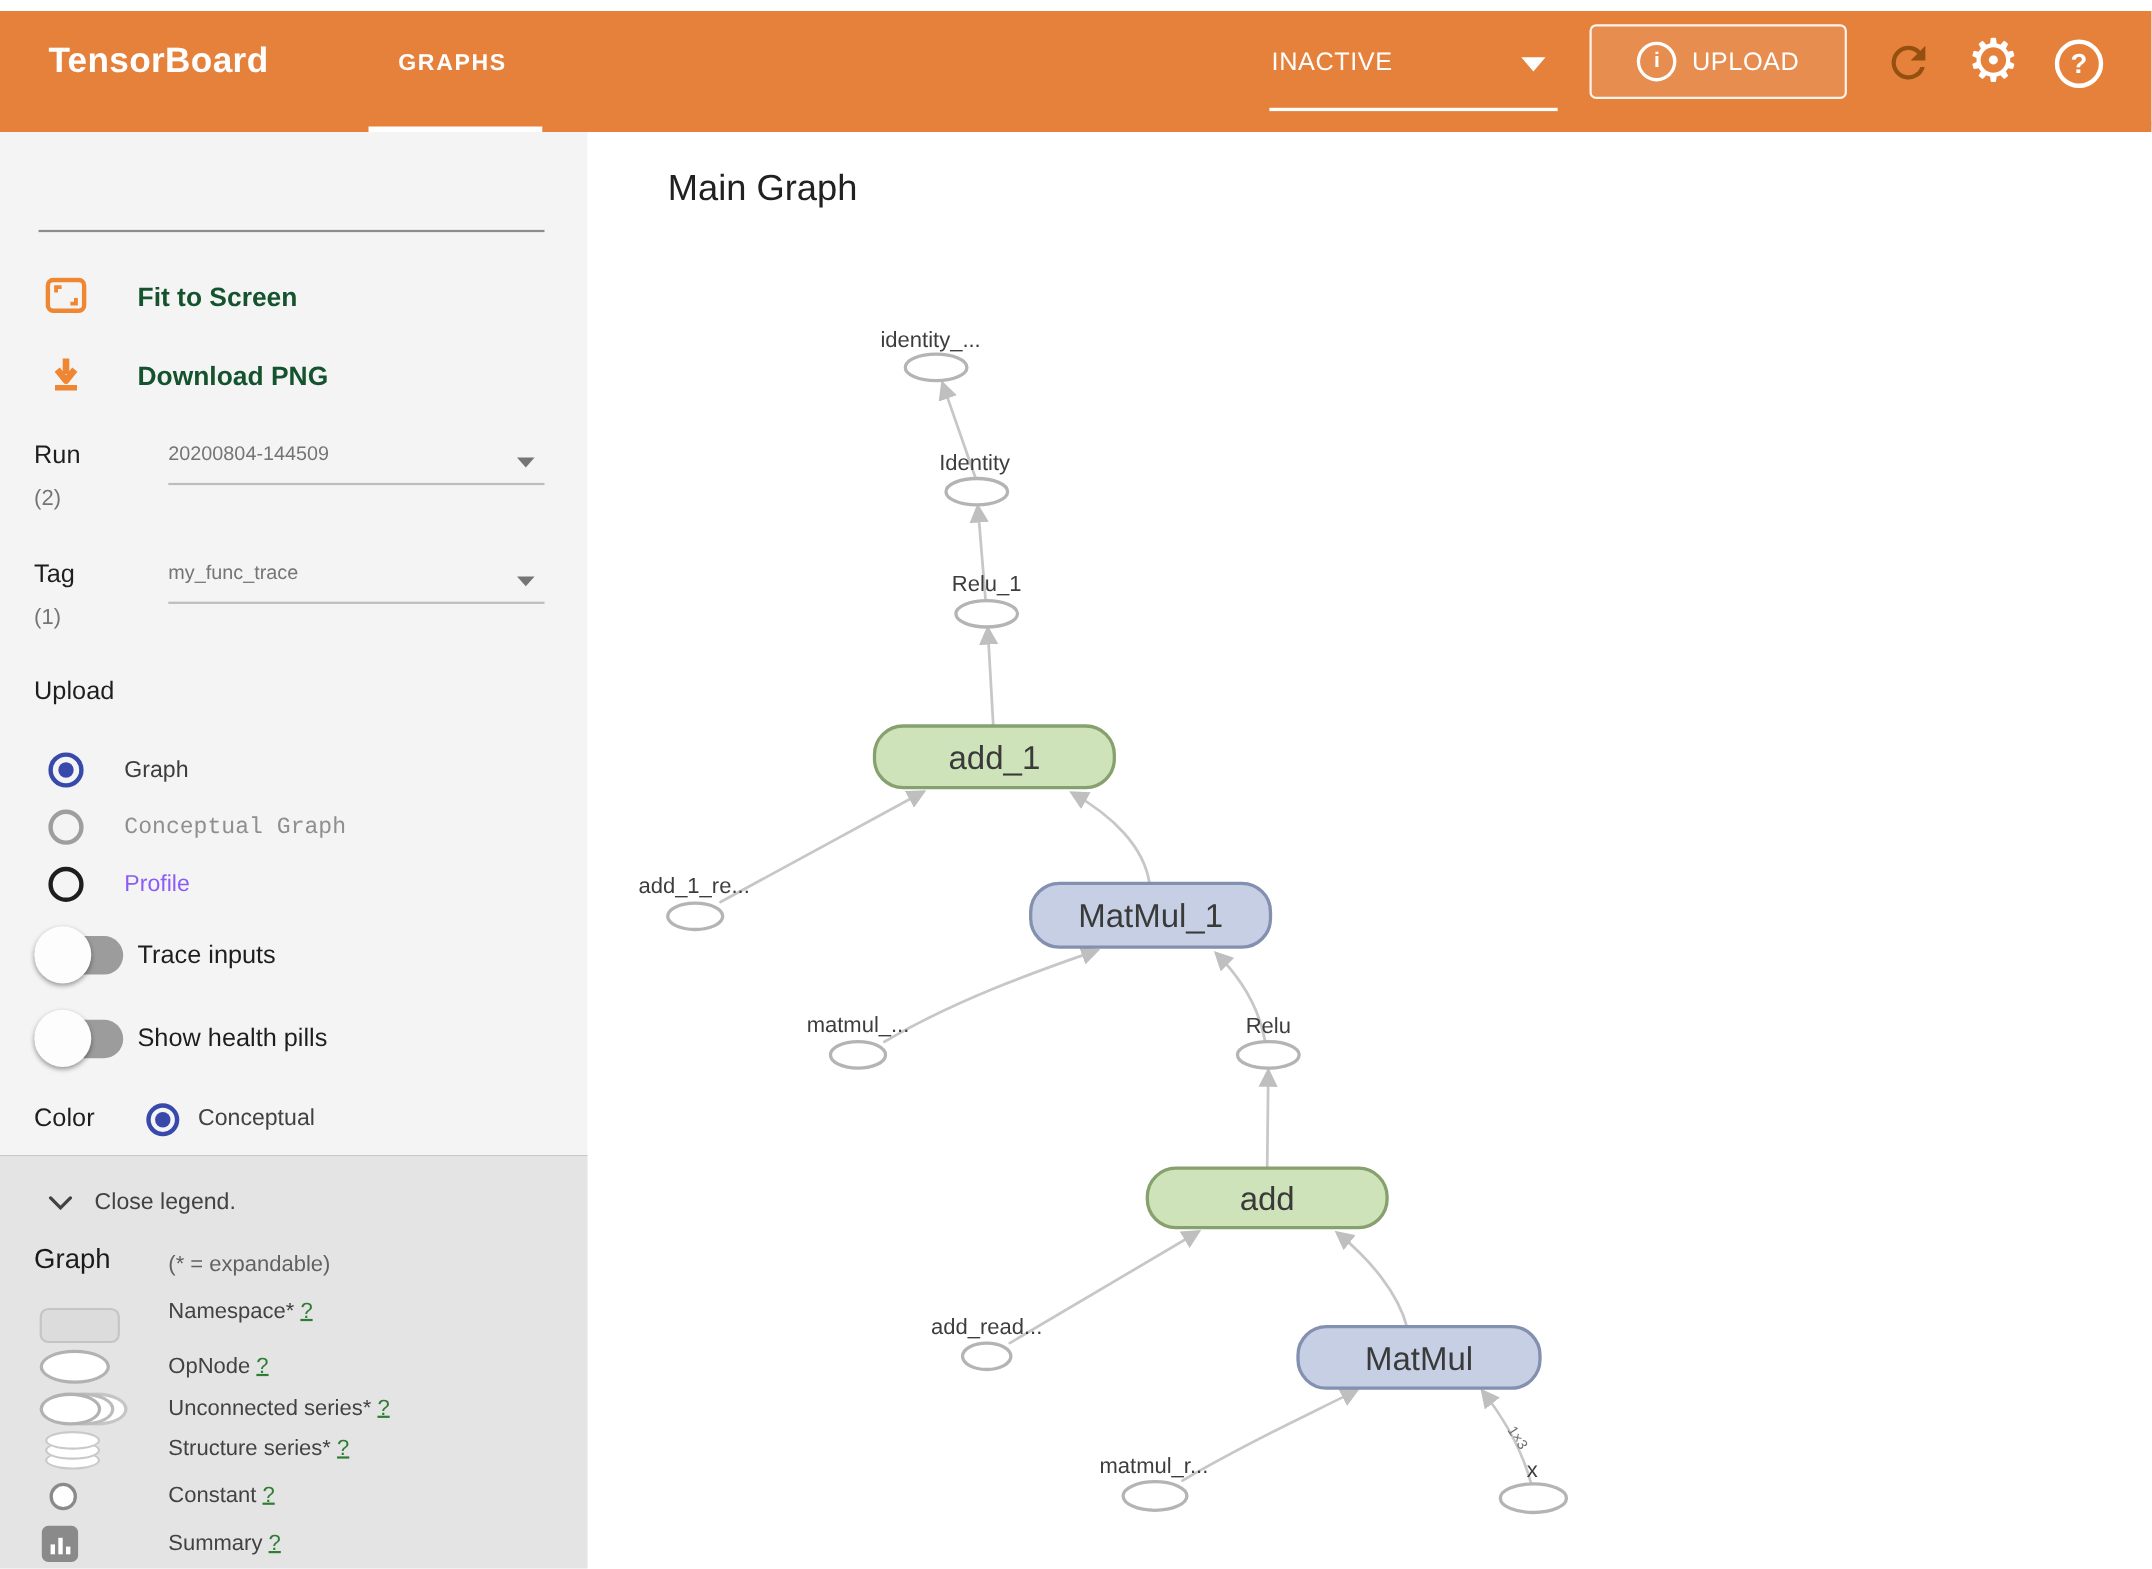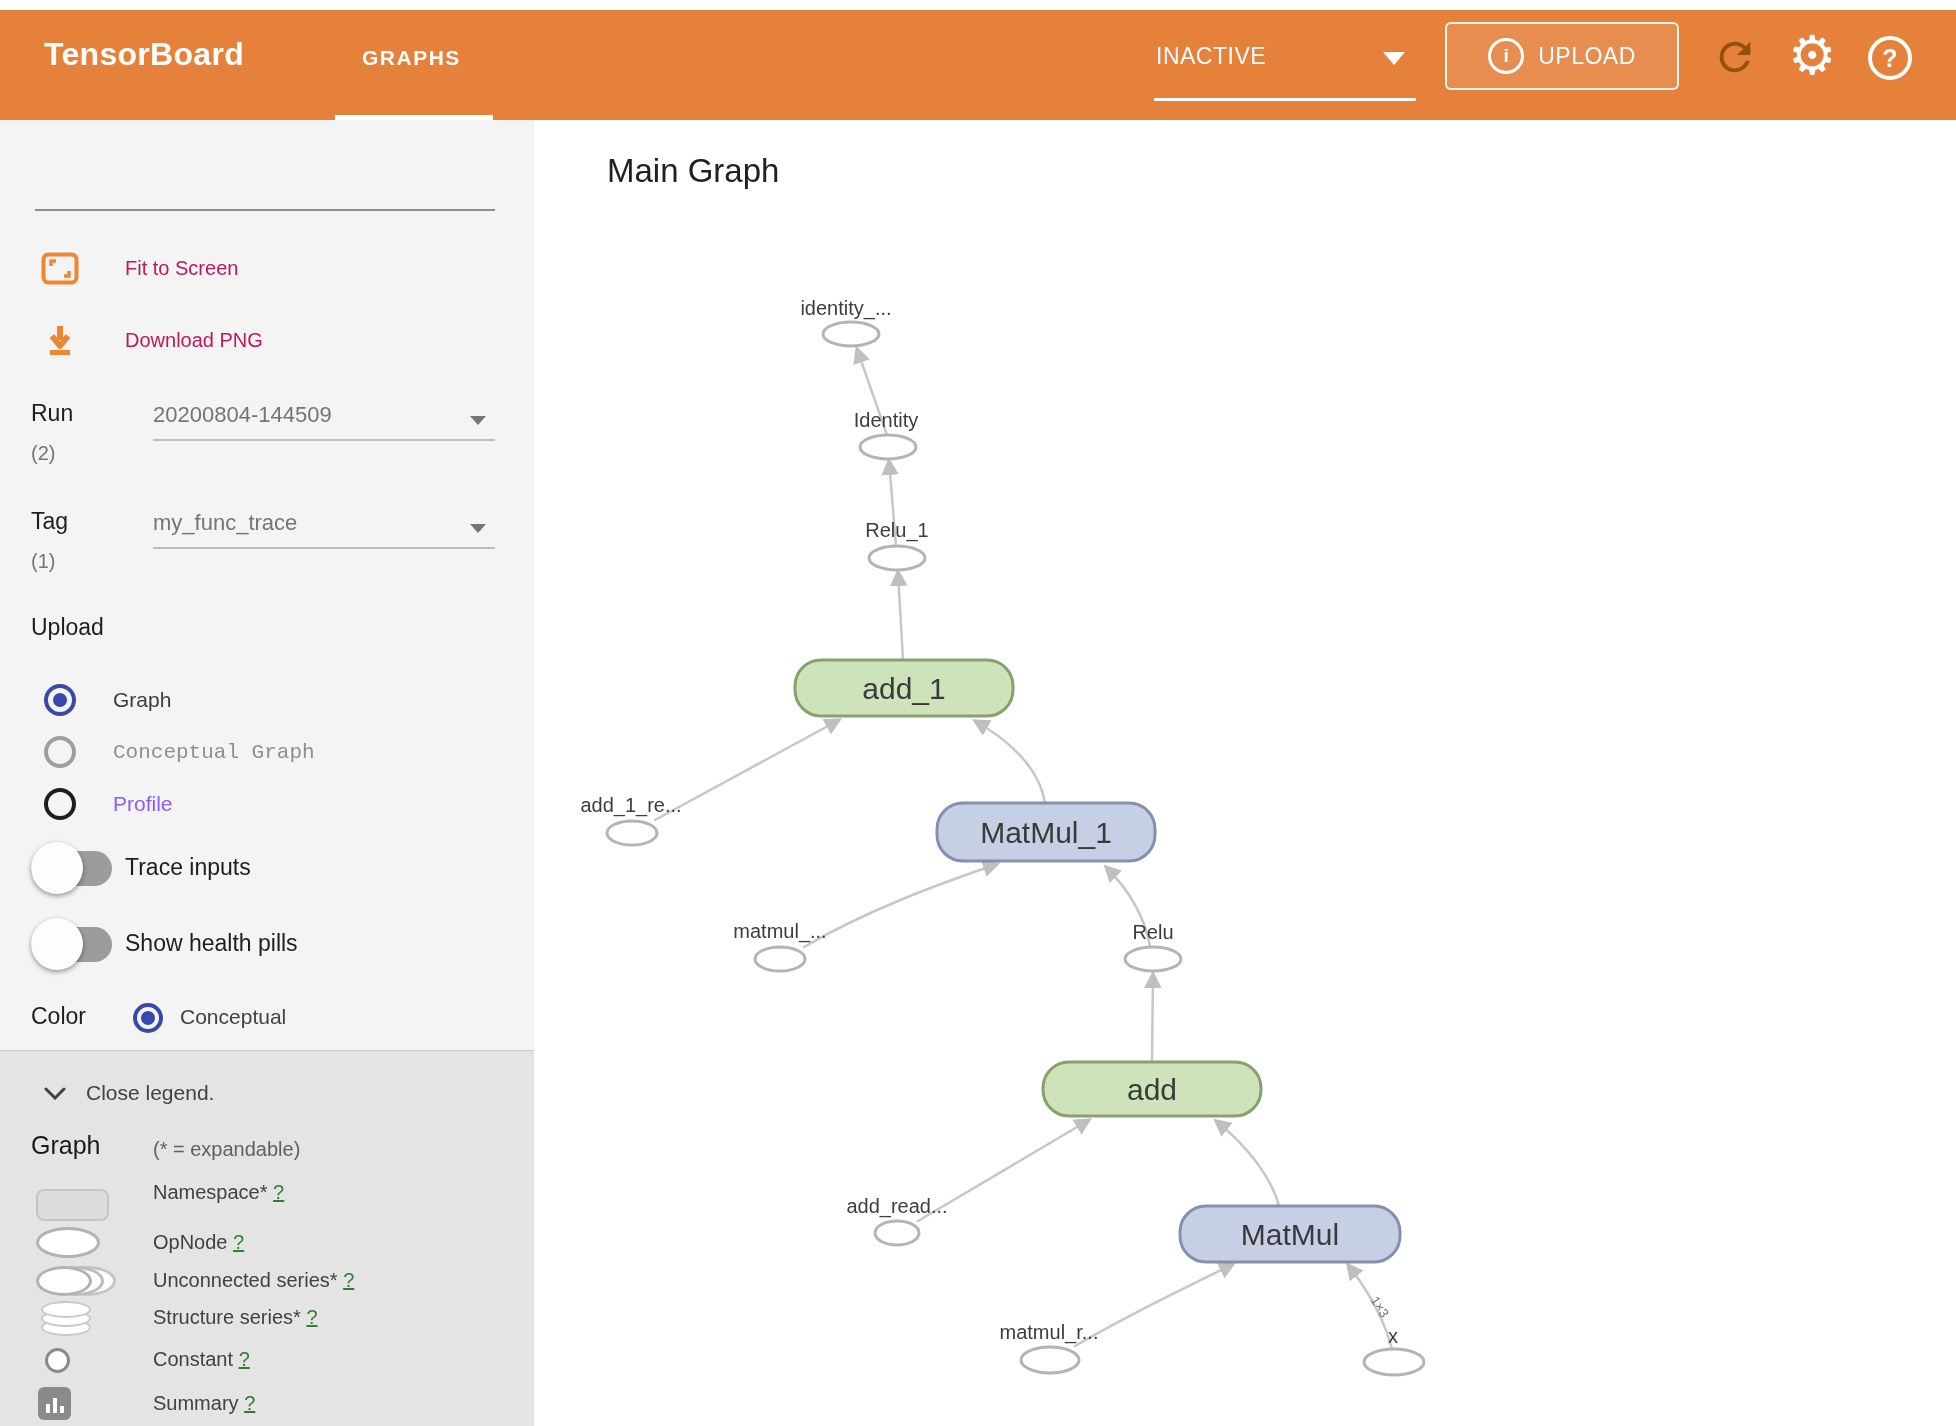--- a/index.html
+++ b/index.html
@@ -22,24 +22,24 @@
   .refresh-icon{position:absolute;left:1712px;top:24px;width:46px;height:46px;cursor:pointer;}
   .gear-icon{position:absolute;left:1788px;top:16px;font-size:54px;color:#fff;font-family:"DejaVu Sans",sans-serif;cursor:pointer;line-height:60px;}
   .help-icon{position:absolute;left:1868px;top:26px;width:36px;height:36px;border:4px solid #fff;border-radius:50%;color:#fff;font-size:25px;font-weight:700;display:flex;align-items:center;justify-content:center;cursor:pointer;}
   .header-shadow{position:absolute;left:0;top:110px;width:1956px;height:8px;background:linear-gradient(to bottom,rgba(0,0,0,.28),rgba(0,0,0,0));z-index:9;}
 
   
   .sidebar{position:absolute;left:0;top:110px;width:534px;height:1316px;background:#f4f4f4;z-index:5;}
   .search-input{position:absolute;left:35px;top:60px;width:458px;border:none;outline:none;background:transparent;font-size:22px;color:#555;font-family:inherit;}
   .search-input::placeholder{color:#757575;opacity:1;}
   .search-underline{position:absolute;left:35px;top:99px;width:460px;height:2px;background:#8d8d8d;}
-  .side-row-label{position:absolute;font-size:20px;color:#be185d;}
+  .side-row-label{position:absolute;font-size:24px;color:#14532d;font-weight:bold;}
   .black-label{position:absolute;font-size:23px;color:#1e1e1e;}
   .count-label{position:absolute;font-size:20px;color:#757575;}
-  .dd-value{position:absolute;left:153px;font-size:22px;color:#757575;}
+  .dd-value{position:absolute;left:153px;font-size:18px;color:#757575;}
   .dd-underline{position:absolute;left:153px;width:342px;height:1.5px;background:#bdbdbd;}
   .dd-caret{position:absolute;left:470px;width:0;height:0;border-left:8px solid transparent;border-right:8px solid transparent;border-top:9px solid #757575;}
   .choose-file-btn{position:absolute;left:153px;top:493px;width:332px;height:47px;background:#fff;border:1px solid #e6e6e6;border-radius:3px;box-shadow:0 1px 3px rgba(0,0,0,.22);display:flex;align-items:center;justify-content:center;font-size:19px;color:#6f6f6f;cursor:pointer;}
   .radio-row{position:absolute;left:44px;display:flex;align-items:center;gap:37px;cursor:pointer;}
   .radio-circle{width:24px;height:24px;border-radius:50%;border:4px solid #9e9e9e;background:transparent;position:relative;flex:none;}
   .radio-row.selected .radio-circle{border-color:#3949ab;}
   .radio-row.selected .radio-circle::after{content:"";position:absolute;left:5px;top:5px;width:14px;height:14px;border-radius:50%;background:#3949ab;}
   .radio-row.dark .radio-circle{border-color:#1e1e1e;}
   .radio-label{font-size:21px;color:#3d3d3d;}
   .radio-row.gray .radio-label{color:#8f8f8f;font-family:Liberation Mono, monospace;}

